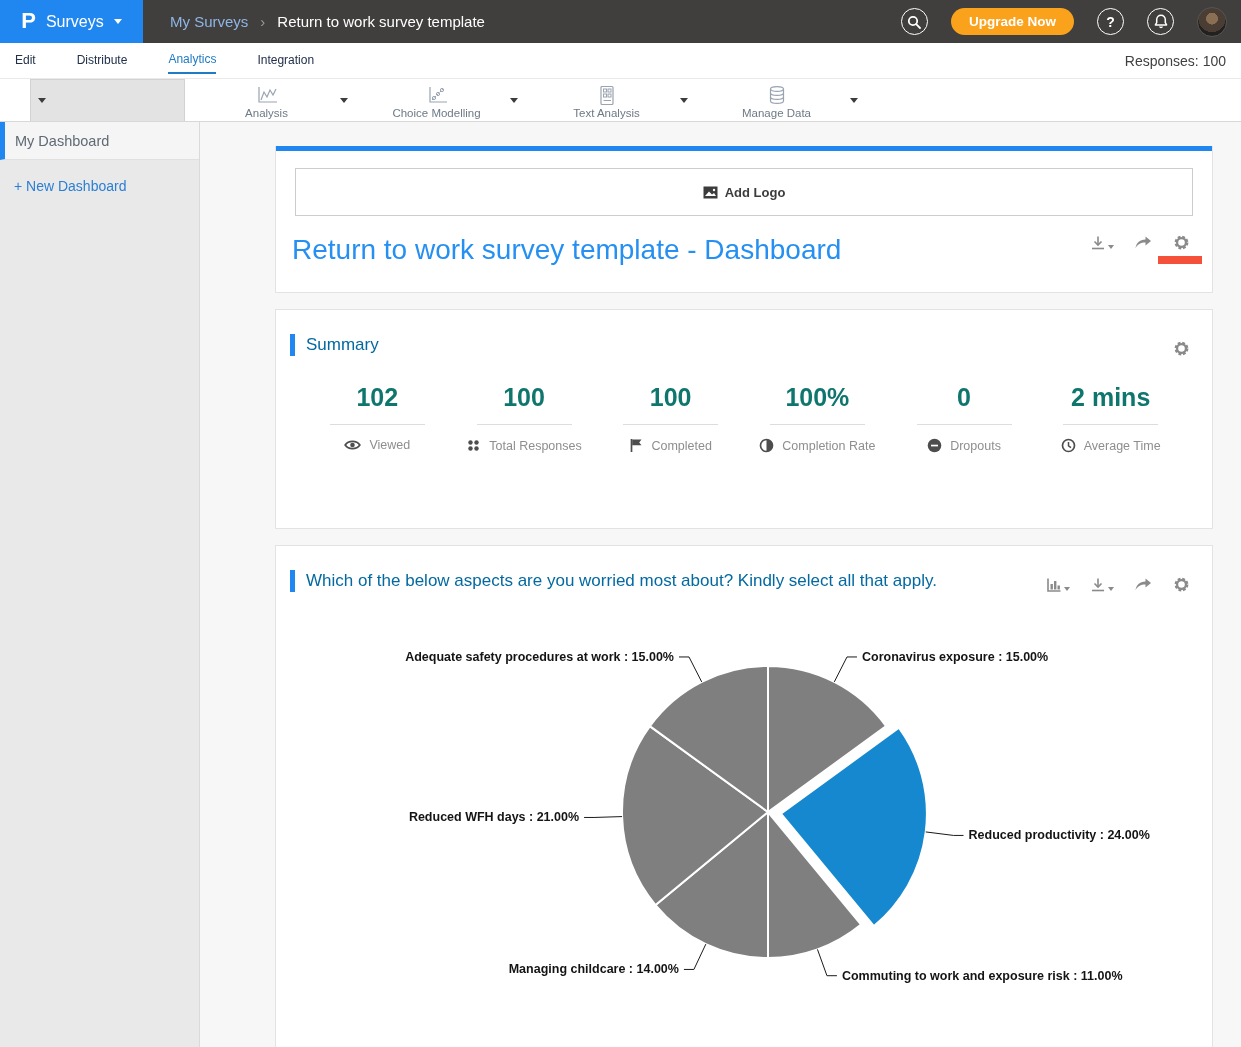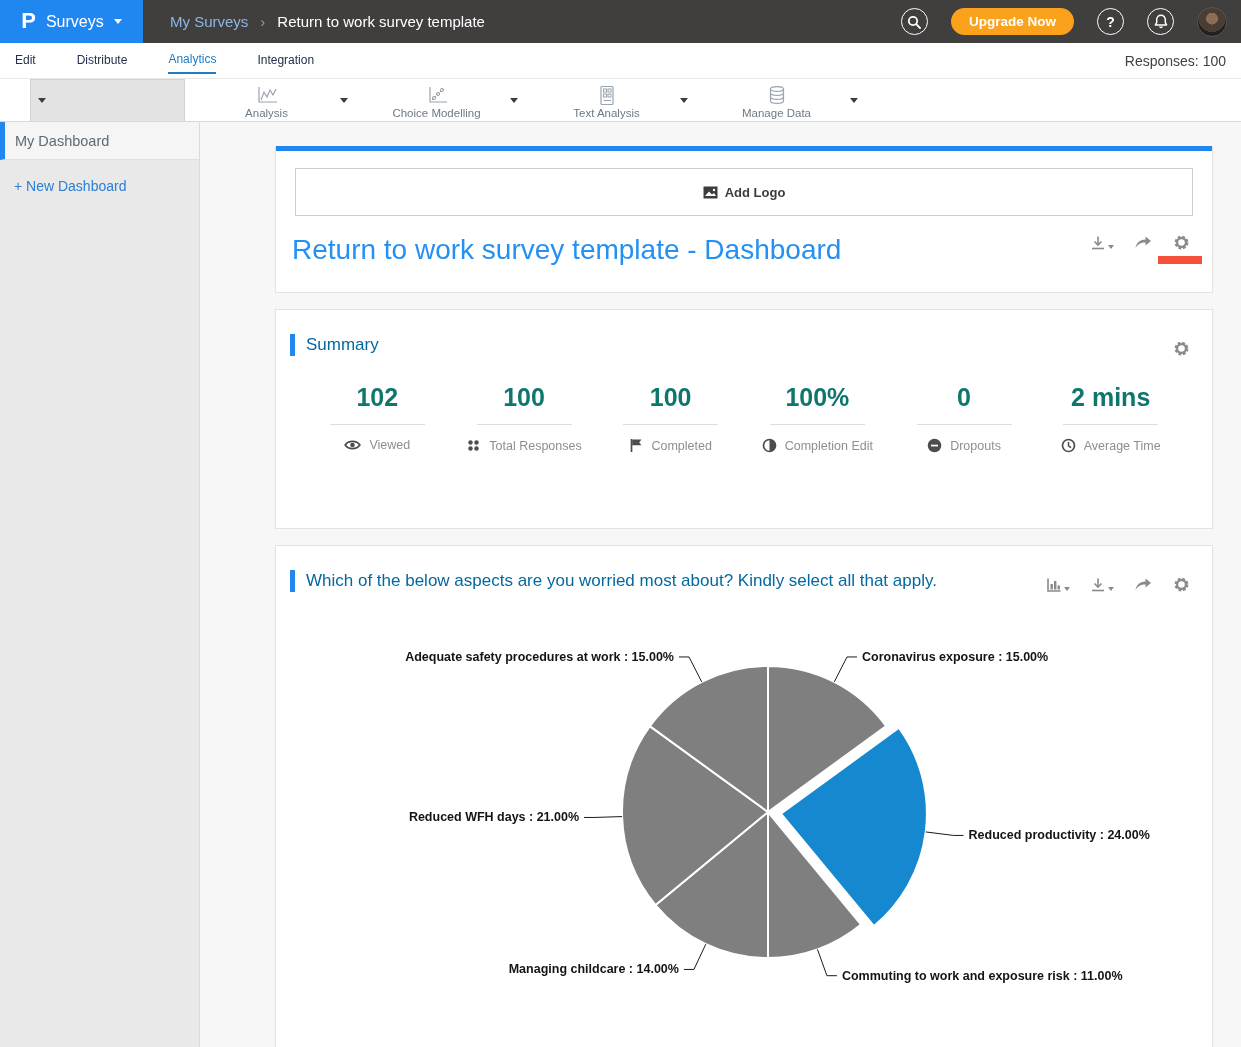--- a/index.html
+++ b/index.html
@@ -310,21 +310,21 @@
           </div>
         </div>
         <div class="stat">
           <div class="stat-value">100%</div>
           <div class="stat-div"></div>
           <div class="stat-label-row">
             <svg width="15" height="15" viewBox="0 0 15 15">
               <circle cx="7.5" cy="7.5" r="6" fill="none" stroke="#4d4d4d" stroke-width="1.7"></circle>
               <path d="M7.5 1.5 a6 6 0 0 1 0 12 Z" fill="#4d4d4d"></path>
             </svg>
-            <span class="stat-label">Completion Edit</span>
+            <span class="stat-label">Completion Rate</span>
           </div>
         </div>
         <div class="stat">
           <div class="stat-value">0</div>
           <div class="stat-div"></div>
           <div class="stat-label-row">
             <svg width="15" height="15" viewBox="0 0 15 15">
               <circle cx="7.5" cy="7.5" r="6.8" fill="#4d4d4d"></circle>
               <rect x="4" y="6.7" width="7" height="1.7" fill="#fff"></rect>
             </svg>

